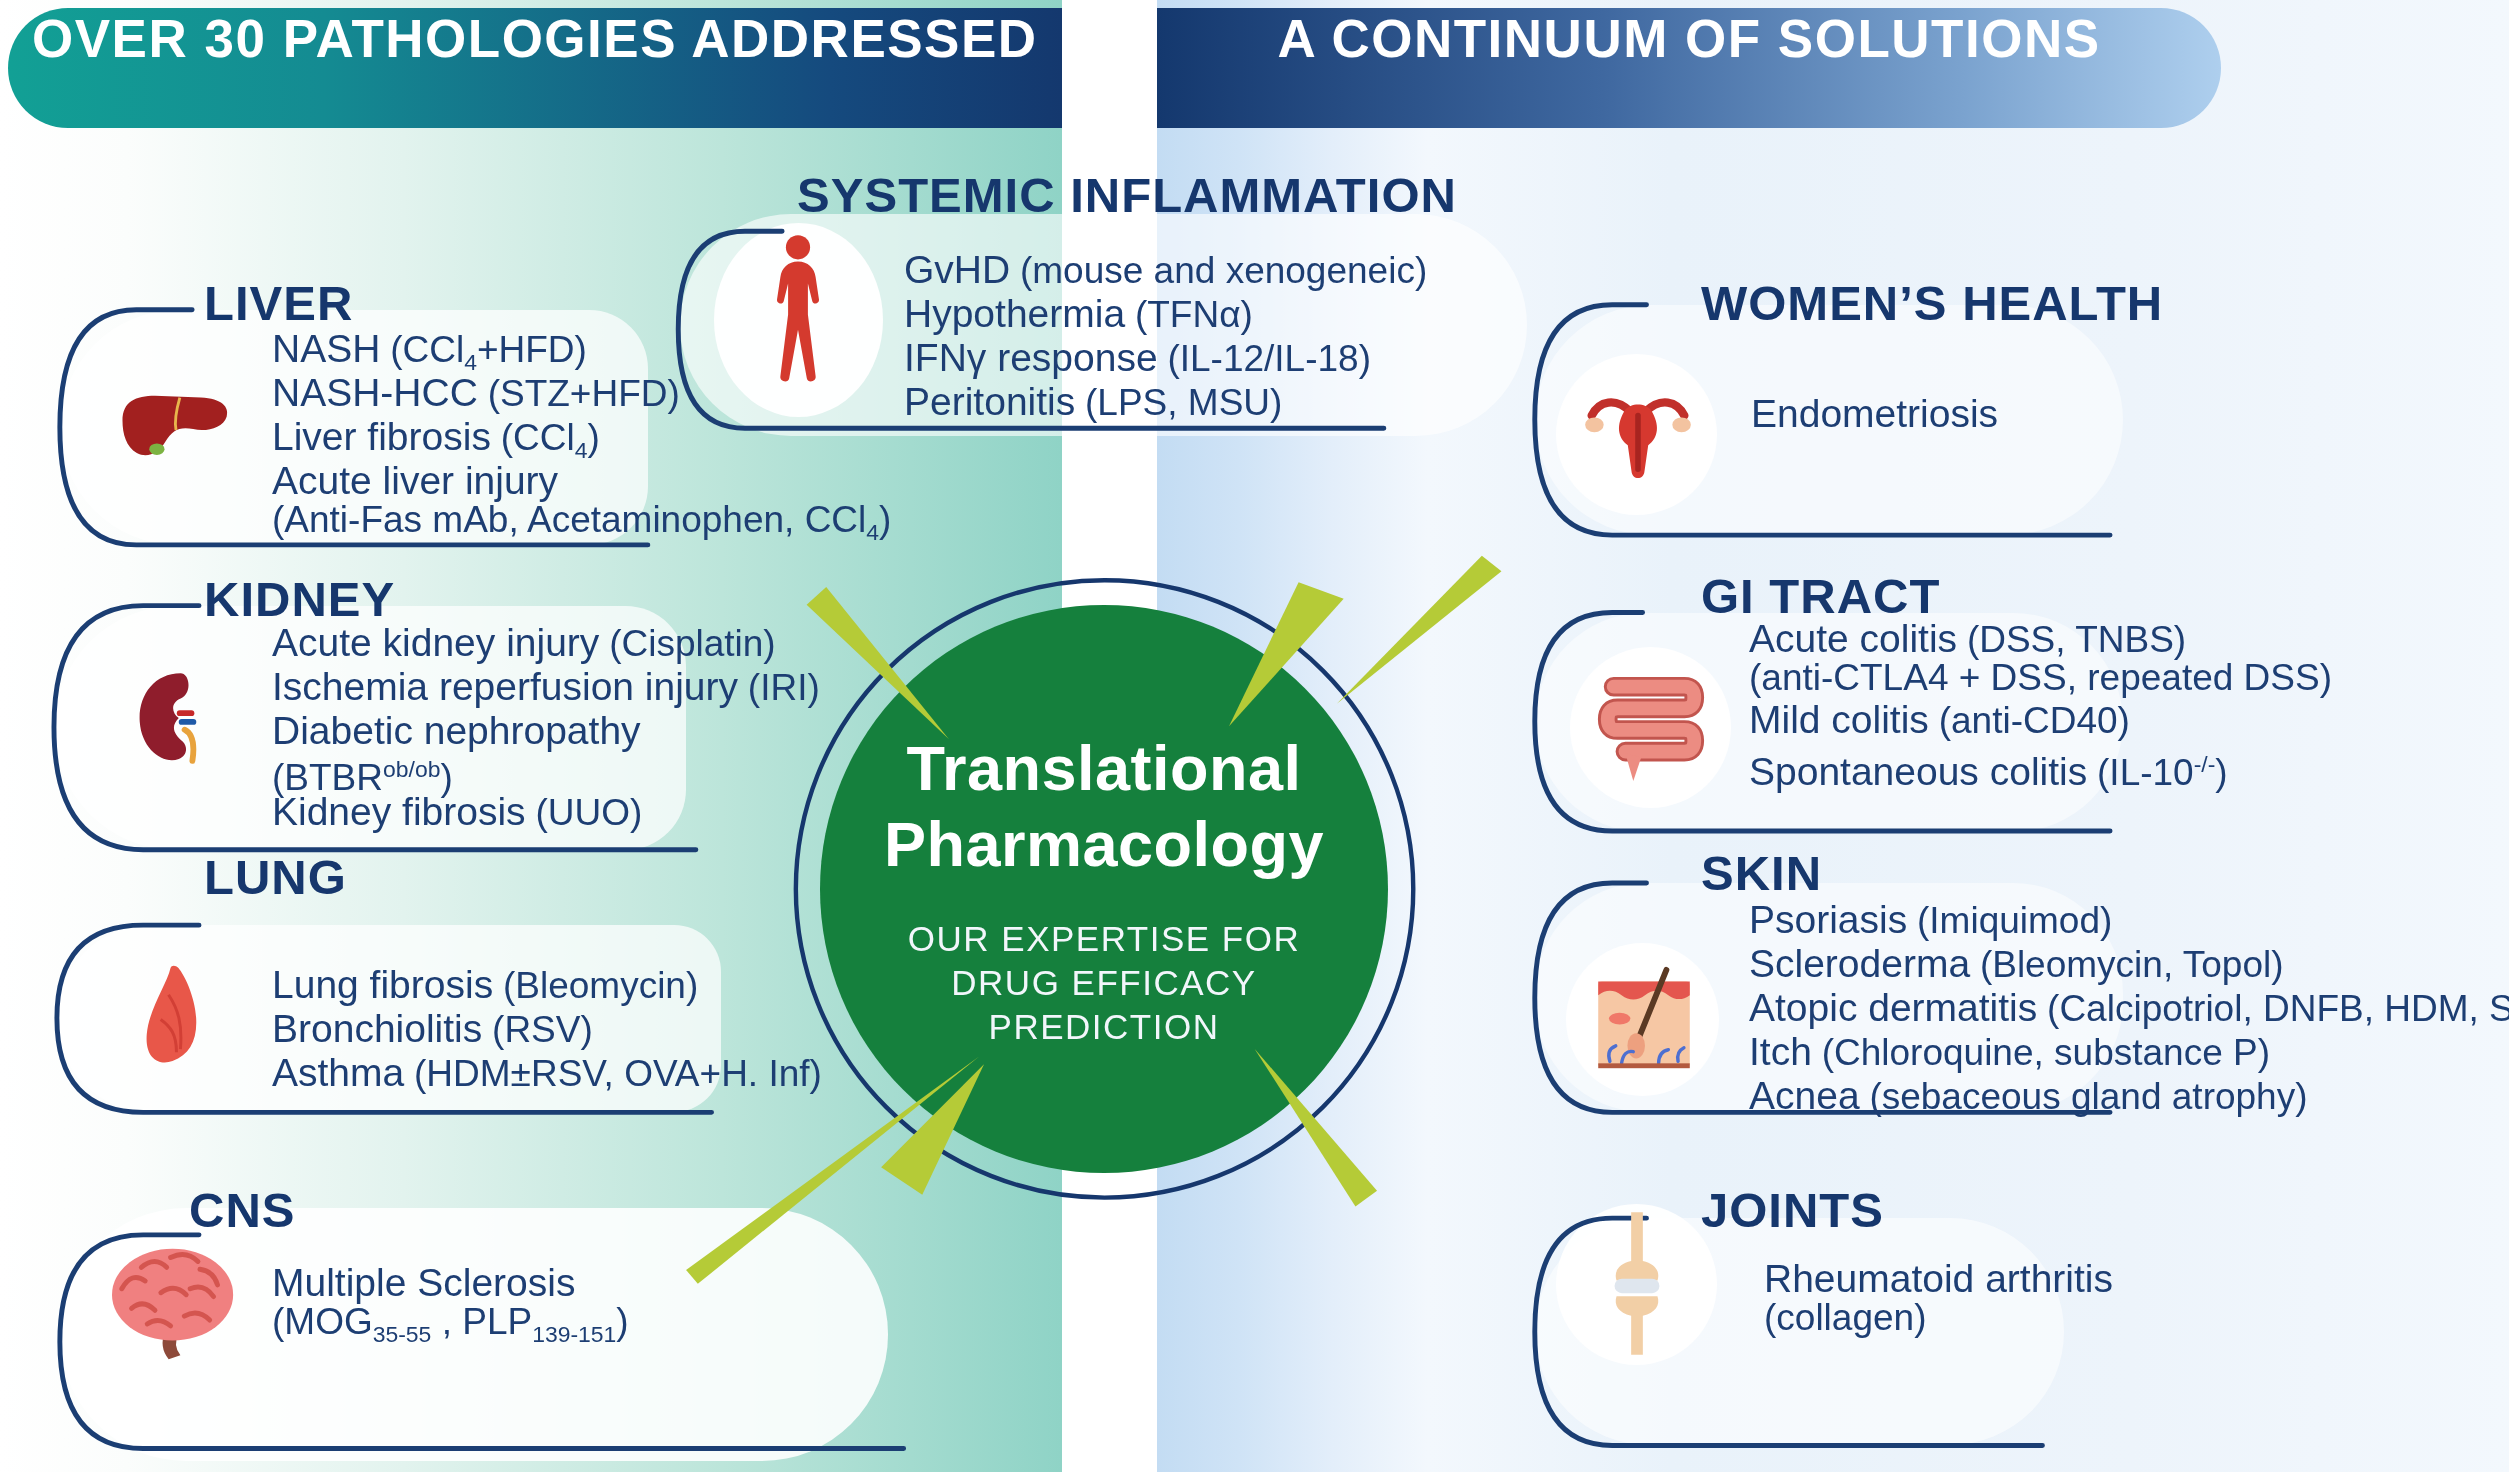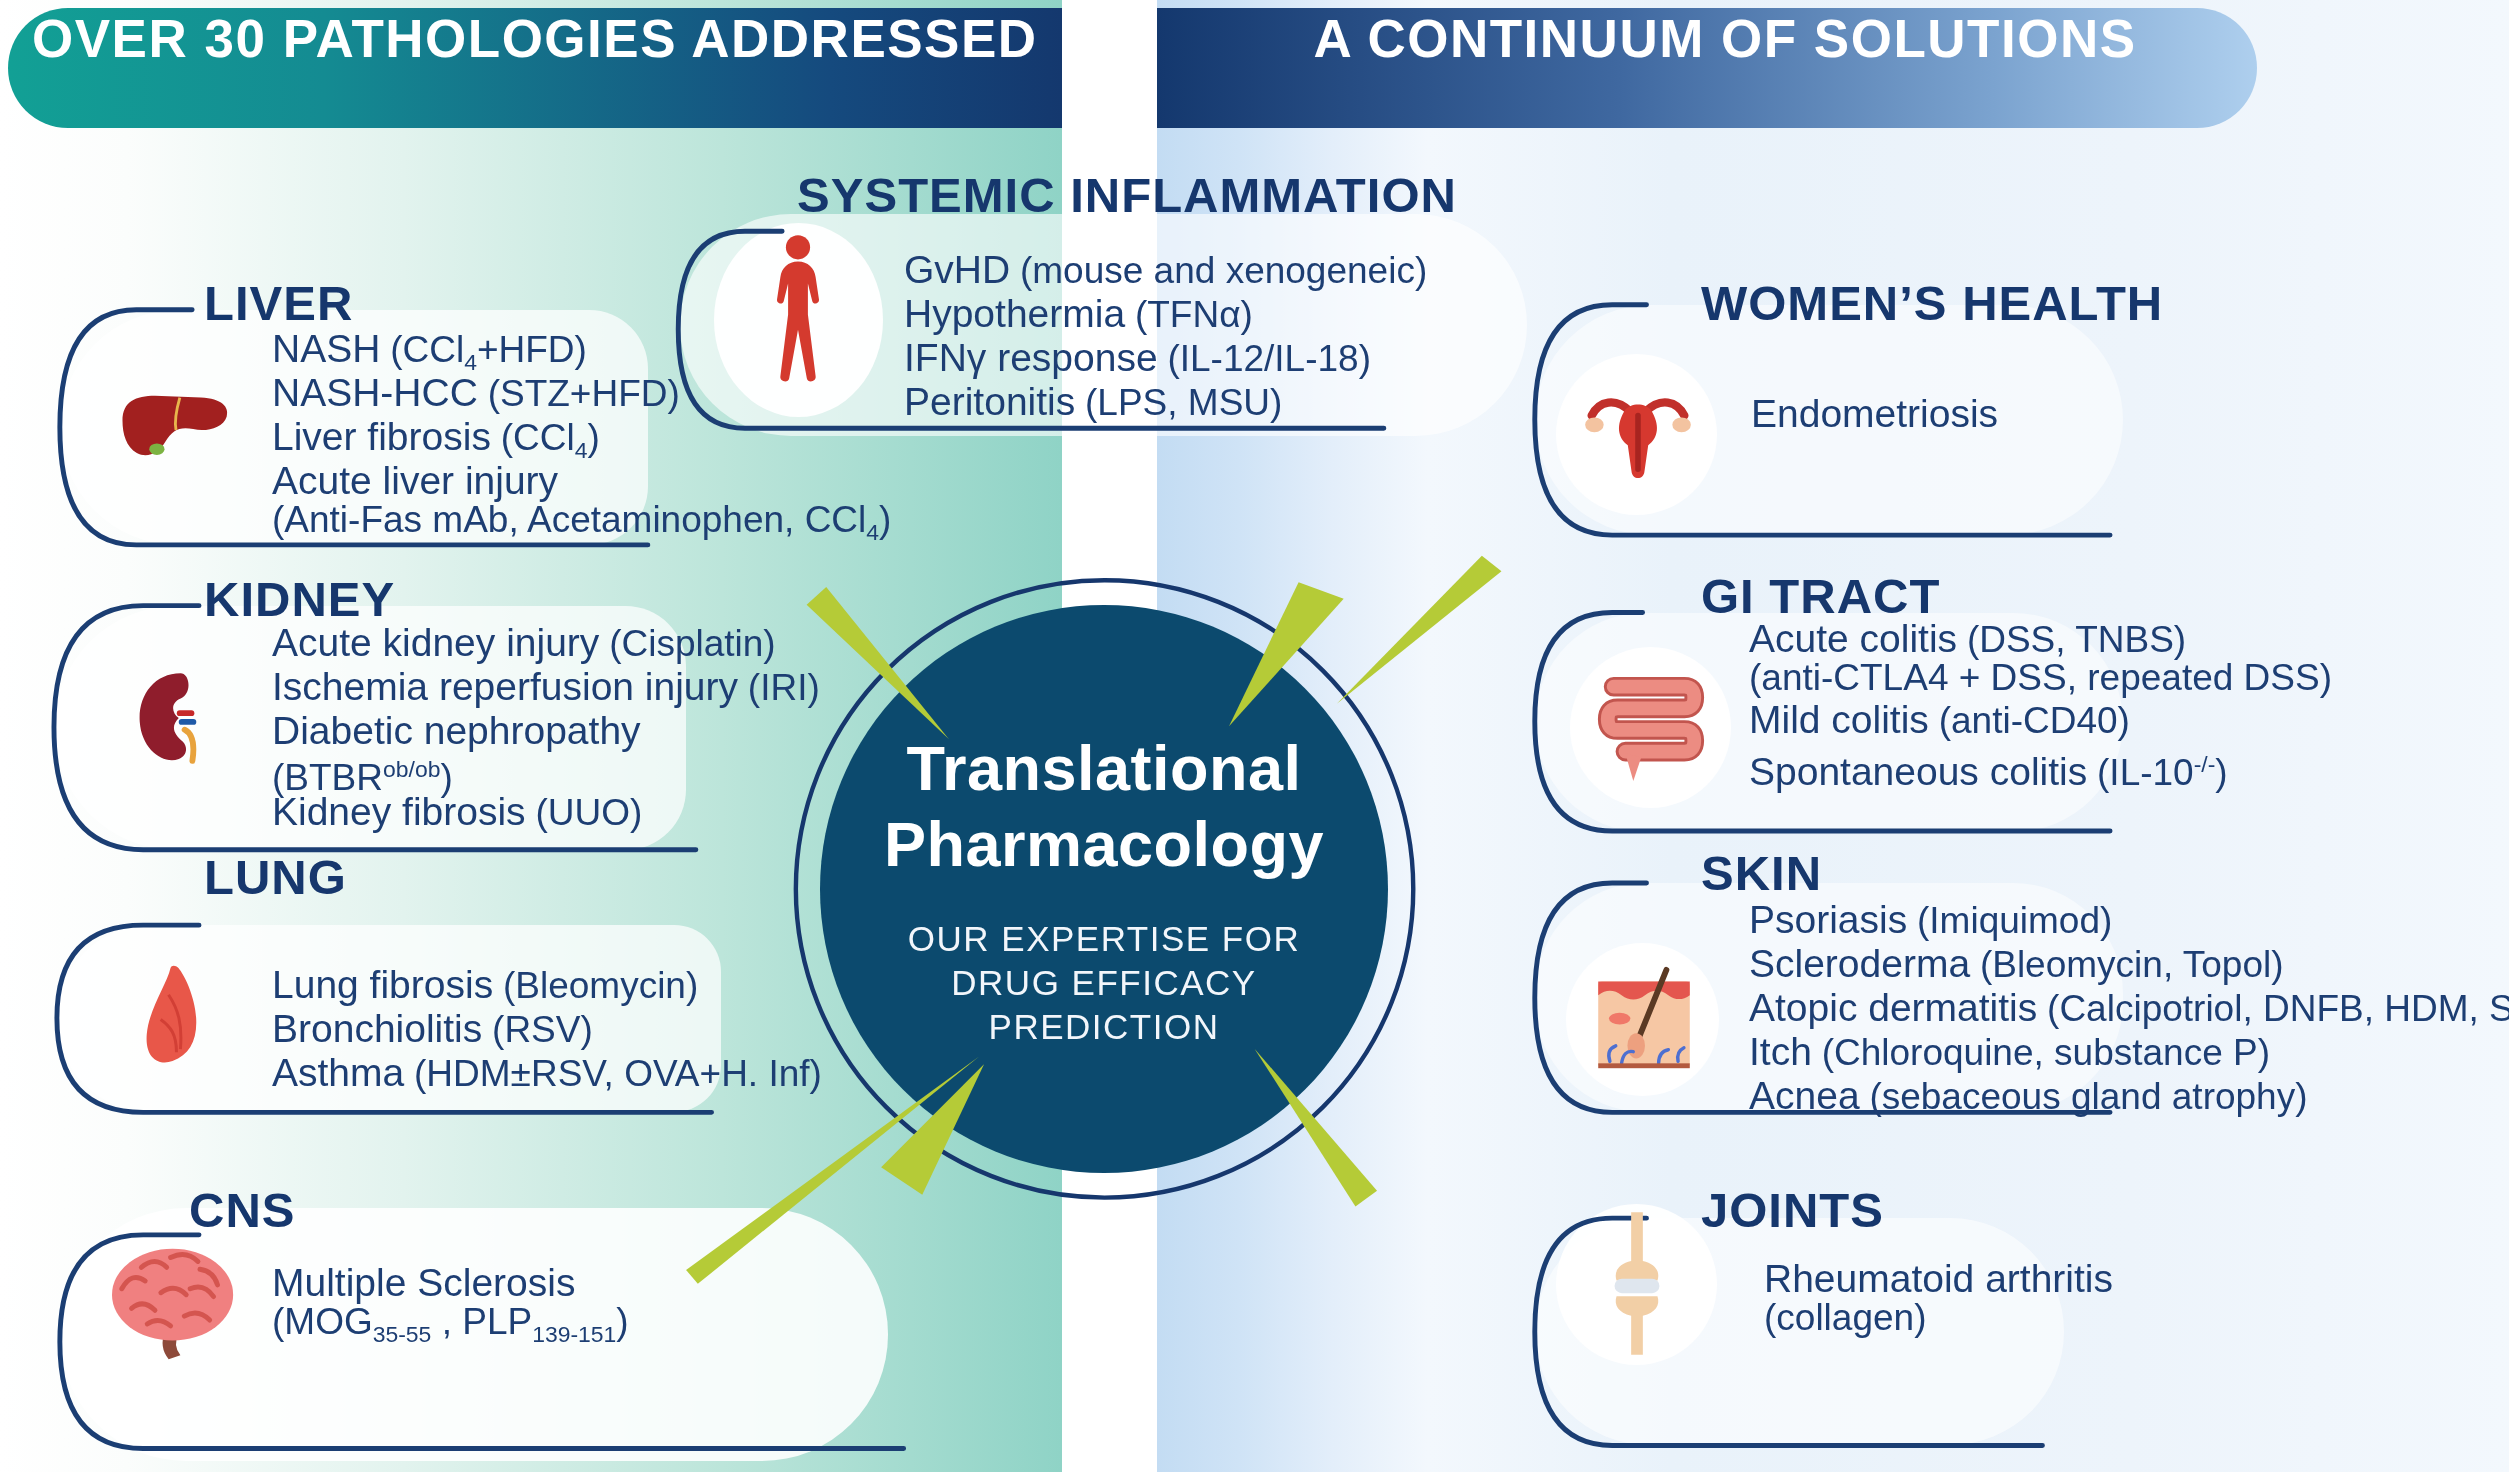--- a/index.html
+++ b/index.html
@@ -32,21 +32,21 @@
   .icon-circle{background:rgba(255,255,255,0.95);border-radius:50%;}
   #circ-systemic{left:714px;top:223px;width:169px;height:194px;}
   #circ-womens{left:1556px;top:354px;width:161px;height:161px;}
   #circ-gi{left:1570px;top:647px;width:161px;height:161px;}
   #circ-skin{left:1566px;top:943px;width:153px;height:153px;}
   #circ-joints{left:1556px;top:1204px;width:161px;height:161px;}
   
   #decor,#rays{left:0;top:0;width:2509px;height:1472px;pointer-events:none;}
   
   #center-circle{left:820px;top:605px;width:568px;height:568px;border-radius:50%;
-    background:#0c4a6e;display:flex;flex-direction:column;align-items:center;justify-content:center;text-align:center;}
+    background:#15803d;display:flex;flex-direction:column;align-items:center;justify-content:center;text-align:center;}
   #center-title{color:#ffffff;font-size:63px;font-weight:700;line-height:76px;letter-spacing:0.5px;}
   #center-sub{margin-top:35px;color:#f2f6fb;font-size:35px;font-weight:400;line-height:44px;letter-spacing:1.5px;}
   
   .sec-title{font-size:49px;font-weight:700;color:#16376d;letter-spacing:1px;white-space:nowrap;}
   #t-liver {left:204px;top:275px;}  #t-kidney{left:204px;top:571px;}
   #t-lung  {left:204px;top:849px;}  #t-cns   {left:189px;top:1182px;}
   #t-systemic{left:686px;top:167px;width:882px;text-align:center;}
   #t-womens{left:1701px;top:275px;} #t-gi    {left:1701px;top:568px;}
   #t-skin  {left:1701px;top:845px;} #t-joints{left:1701px;top:1182px;}
   .items{color:#1d3e73;white-space:nowrap;}
@@ -76,21 +76,21 @@
 </head>
 <body>
 
 <div class="abs" id="bg-left"></div>
 <div class="abs" id="bg-stripe"></div>
 <div class="abs" id="bg-right"></div>
 
 <div class="abs banner" id="banner-left" style="background:linear-gradient(90deg,#12a095 0%,#148b92 30%,#154a7e 78%,#14386e 100%);">
   <span>OVER 30 PATHOLOGIES ADDRESSED</span>
 </div>
-<div class="abs banner" id="banner-right" style="background:linear-gradient(90deg,#14386e 0%,#3f68a0 42%,#7ba3cf 76%,#aecfee 100%);padding-left:36px;">
+<div class="abs banner" id="banner-right" style="background:linear-gradient(90deg,#14386e 0%,#3f68a0 42%,#7ba3cf 76%,#aecfee 100%);">
   <span>A CONTINUUM OF SOLUTIONS</span>
 </div>
 
 <div class="abs panel" id="panel-liver"></div>
 <div class="abs panel" id="panel-kidney"></div>
 <div class="abs panel" id="panel-lung"></div>
 <div class="abs panel" id="panel-cns"></div>
 <div class="abs panel" id="panel-systemic"></div>
 <div class="abs panel" id="panel-womens"></div>
 <div class="abs panel" id="panel-gi"></div>

